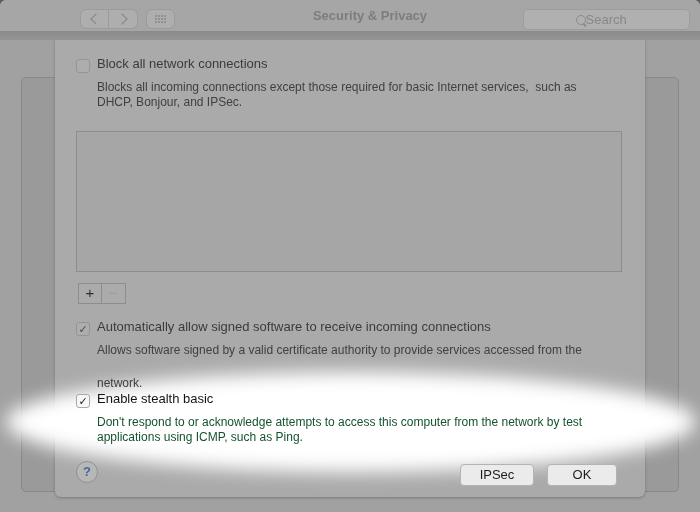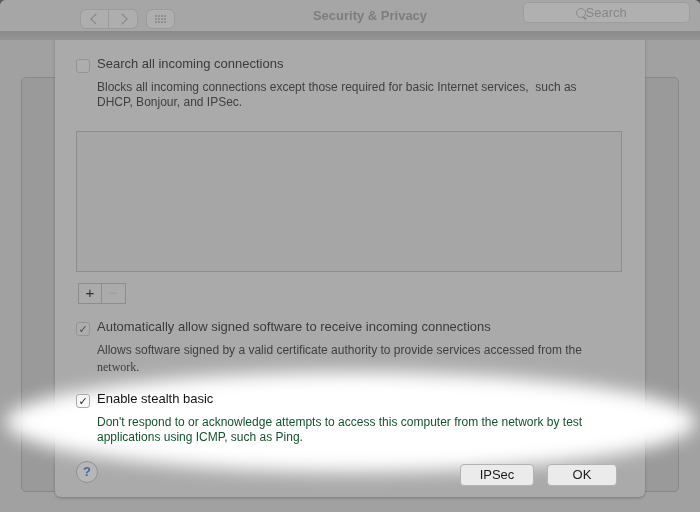--- a/index.html
+++ b/index.html
@@ -13,21 +13,21 @@
   .navbtn{width:29px;height:20px;background:#aeaeae;border:1px solid #9b9b9b;box-sizing:border-box;display:flex;align-items:center;justify-content:center;}
   .navbtn.back{border-radius:6px 0 0 6px;}
   .navbtn.fwd{border-radius:0 6px 6px 0;border-left:none;}
   .chev{width:7px;height:7px;border-top:1.5px solid #858585;border-right:1.5px solid #858585;display:block;}
   .chev.left{transform:rotate(-135deg);margin-left:3px;}
   .chev.right{transform:rotate(45deg);margin-right:3px;}
   .gridbtn{position:absolute;left:146px;top:9px;width:29px;height:20px;background:#aeaeae;border:1px solid #9b9b9b;border-radius:6px;box-sizing:border-box;display:flex;align-items:center;justify-content:center;z-index:5;}
   .dots{display:grid;grid-template-columns:repeat(4,2px);grid-template-rows:repeat(3,2px);gap:1px;}
   .dots i{width:2px;height:2px;background:#868686;border-radius:50%;}
   .wintitle{position:absolute;left:0;top:0;width:700px;height:18px;line-height:31px;text-align:center;font-size:13px;font-weight:bold;color:#7d7d7d;z-index:4;margin-left:20px;}
-  .searchfield{position:absolute;left:523px;top:2px;width:167px;height:21px;background:#b0b0b0;border:1px solid #9d9d9d;border-radius:5px;box-sizing:border-box;display:flex;align-items:center;justify-content:center;gap:0;z-index:5;}
+  .searchfield{position:absolute;left:523px;top:9px;width:167px;height:21px;background:#b0b0b0;border:1px solid #9d9d9d;border-radius:5px;box-sizing:border-box;display:flex;align-items:center;justify-content:center;gap:0;z-index:5;}
   .mag{position:relative;width:8px;height:8px;border:1.5px solid #8c8c8c;border-radius:50%;display:inline-block;}
   .mag::after{content:"";position:absolute;left:7px;top:7px;width:4px;height:1.5px;background:#8c8c8c;transform:rotate(45deg);transform-origin:0 0;}
   .searchfield input{border:none;background:transparent;outline:none;width:52px;font-size:13px;color:#7f7f7f;font-family:"Liberation Sans",sans-serif;padding:0;}
   .searchfield input::placeholder{color:#878787;opacity:1;}
   
   .window-bg{position:absolute;left:0;top:40px;width:700px;height:472px;background:#a1a1a1;z-index:0;}
   .inner-box{position:absolute;left:21px;top:77px;width:658px;height:415px;background:#9a9a9a;border:1px solid #888;border-radius:5px;box-sizing:border-box;z-index:0;}
   
   .sheet{position:absolute;left:55px;top:38px;width:590px;height:459px;background:#aaaaaa;border-radius:0 0 6px 6px;box-shadow:0 1px 3px rgba(0,0,0,0.25);z-index:1;}
   .spotlight{position:absolute;left:6px;top:372px;width:690px;height:100px;background:#ffffff;border-radius:50%;filter:blur(9px);z-index:2;}
@@ -90,34 +90,34 @@
       </span>
   </div>
   <div class="searchfield">
     <span class="mag"></span>
     <input type="text" placeholder="Search" style="">
   </div>
 
   <div class="content">
 
     <span class="cb" style="left:76px;top:59px;"></span>
-    <span class="lbl" style="left:97px;top:56px;">Search all incoming connections</span>
+    <span class="lbl" style="left:97px;top:56px;">Block all network connections</span>
     <span class="desc" style="left:97px;top:80px;">Blocks all incoming connections except those required for basic Internet services,  such as</span>
     <span class="desc" style="left:97px;top:95px;">DHCP, Bonjour, and IPSec.</span>
 
     <div class="listbox"></div>
     <div class="segctl">
       <div class="segbtn">+</div>
       <div class="segbtn minus">−</div>
     </div>
 
     <span class="cb" style="left:76px;top:322px;">✓</span>
     <span class="lbl" style="left:97px;top:319px;">Automatically allow signed software to receive incoming connections</span>
     <span class="desc" style="left:97px;top:343px;">Allows software signed by a valid certificate authority to provide services accessed from the</span>
-    <span class="desc" style="left:97px;top:360px;font-family:Liberation Serif, serif;">network.</span>
+    <span class="desc" style="left:97px;top:376px;">network.</span>
 
     <span class="cb white" style="left:76px;top:394px;">✓</span>
     <span class="lbl bright" style="left:97px;top:391px;">Enable stealth basic</span>
     <span class="desc bright" style="left:97px;top:415px;">Don't respond to or acknowledge attempts to access this computer from the network by test</span>
     <span class="desc bright" style="left:97px;top:430px;">applications using ICMP, such as Ping.</span>
 
     <div class="helpbtn">?</div>
     <div class="pushbtn btn-cancel">IPSec</div>
     <div class="pushbtn btn-ok">OK</div>
   </div>

